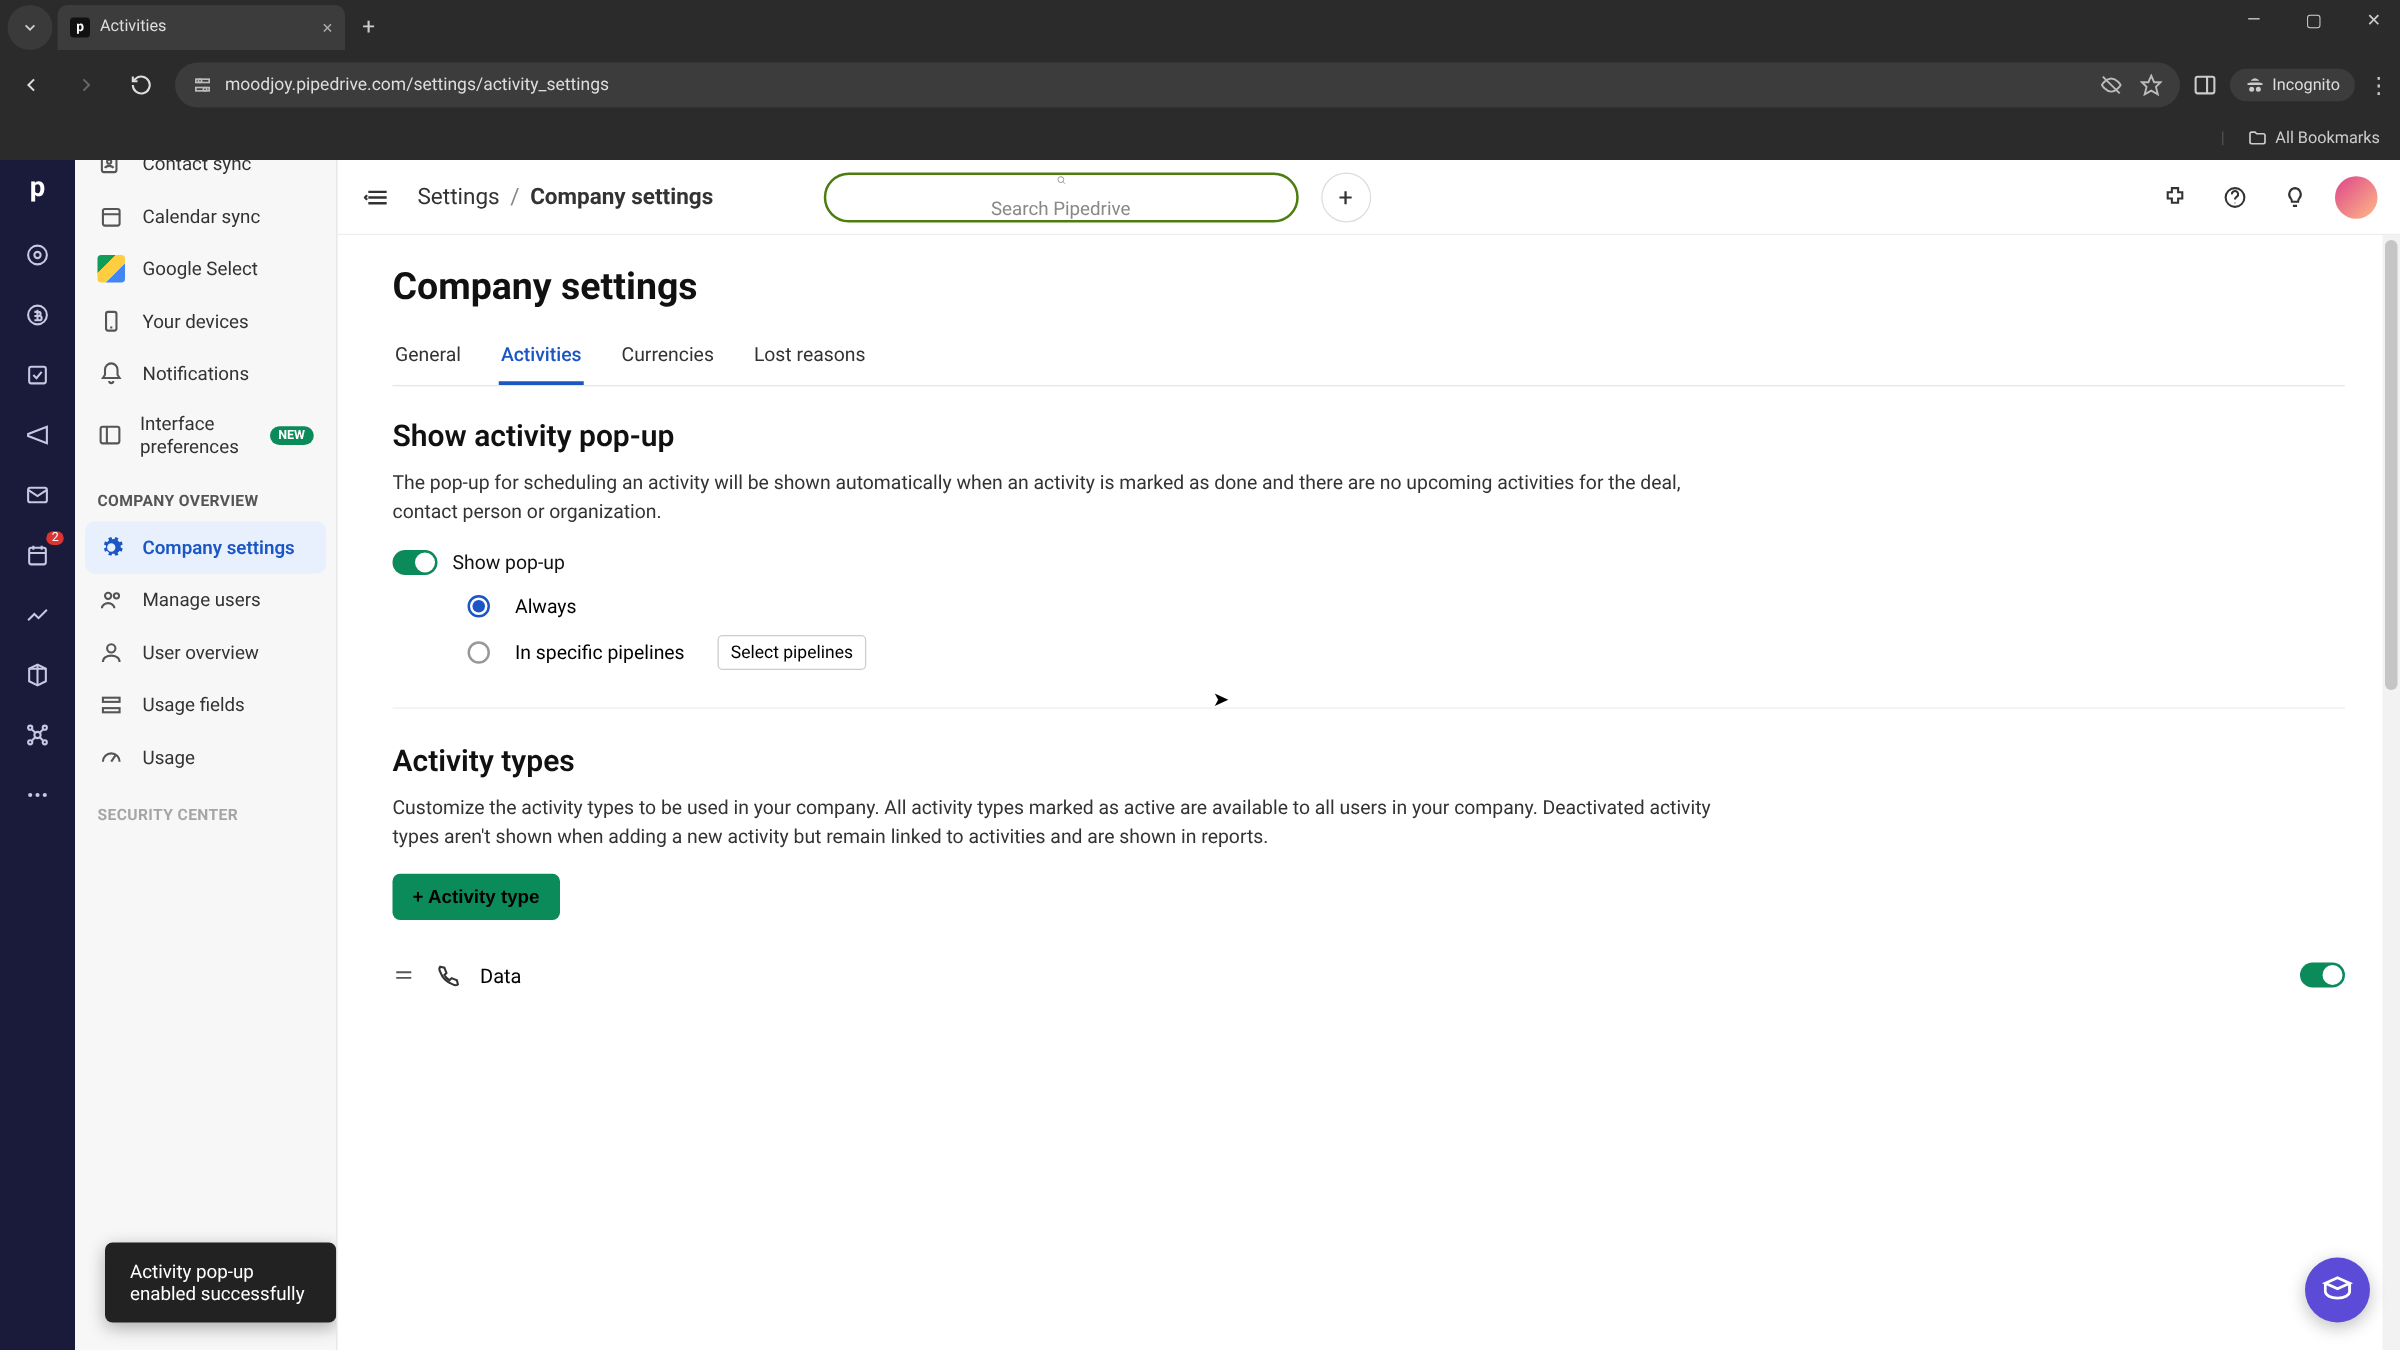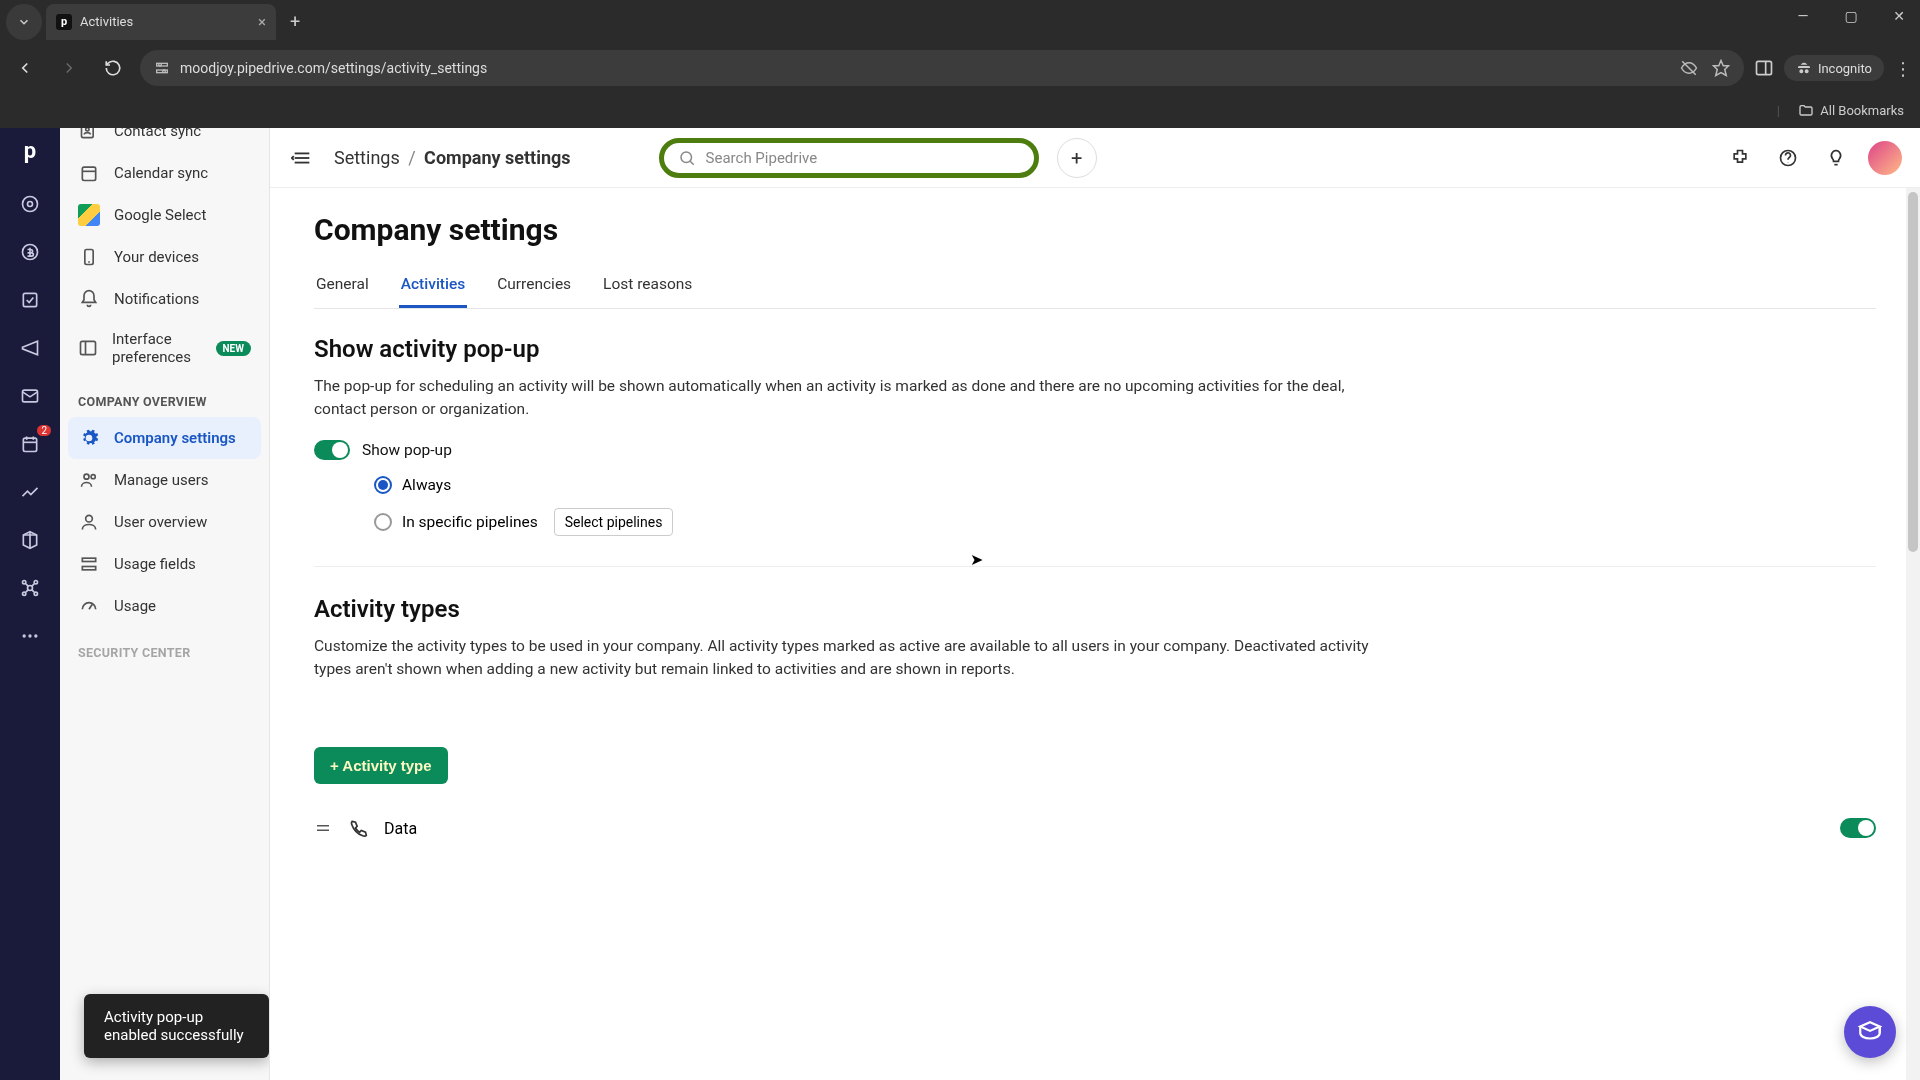--- a/index.html
+++ b/index.html
@@ -38,49 +38,49 @@
 .side-item.active { background:#e8f0fd; color:#1a56c4; font-weight:600; border-radius:8px; margin:0 8px; padding:10px 10px; }
 .side-item.active .mi { color:#1a56c4; }
 .new-pill { background:#0b8a5a; color:#fff; font-size:10px; font-weight:700; padding:2px 7px; border-radius:9px; margin-left:auto; }
 .side-heading { font-size:12.5px; font-weight:700; color:#555; letter-spacing:.3px; padding:18px 18px 8px; }
 
 .topbar { height:60px; border-bottom:1px solid #eee; display:flex; align-items:center; padding:0 18px; gap:18px; }
 .hamb { width:28px; height:28px; display:flex; align-items:center; justify-content:center; color:#333; }
 .crumbs { font-size:18px; color:#333; }
 .crumbs .sep { color:#888; margin:0 4px; }
 .crumbs .cur { font-weight:700; }
-.search { margin-left:70px; width:380px; height:40px; border:5px solid #4d7c0f; border-radius:20px; display:flex; align-items:center; padding:0 14px; gap:10px; color:#888; font-size:15px; }
+.search { margin-left:70px; width:380px; height:40px; border:2px solid #4d7c0f; border-radius:20px; display:flex; align-items:center; padding:0 14px; gap:10px; color:#888; font-size:15px;flex-direction:column; }
 .plus-btn { width:40px; height:40px; border:1px solid #ddd; border-radius:20px; display:flex; align-items:center; justify-content:center; font-size:20px; color:#333; }
 .top-right { margin-left:auto; display:flex; gap:16px; align-items:center; }
 .tr-icon { width:32px; height:32px; border-radius:16px; display:flex; align-items:center; justify-content:center; color:#333; }
 .avatar { width:34px; height:34px; border-radius:17px; background:linear-gradient(135deg,#d48,#fb8); }
 
 .main { flex:1; display:flex; flex-direction:column; position:relative; }
 .content { flex:1; overflow:auto; padding:24px 44px 0 44px; position:relative; }
 h1.page { font-size:30px; font-weight:700; color:#111; margin-bottom:18px; }
 .tabs { display:flex; gap:28px; border-bottom:1px solid #e5e5e8; margin-bottom:26px; }
 .tab-link { padding:10px 2px 12px; font-size:15.5px; color:#333; cursor:pointer; }
 .tab-link.active { color:#1a56c4; border-bottom:3px solid #1a56c4; font-weight:500; }
 
 h2.sec { font-size:24px; font-weight:600; color:#111; margin-bottom:12px; }
 p.desc { font-size:15.5px; color:#333; line-height:1.5; margin-bottom:18px; max-width:1080px; }
 
 .toggle-row { display:flex; align-items:center; gap:12px; font-size:15.5px; color:#111; margin-bottom:16px;}
 .toggle { width:36px; height:20px; background:#0b8a5a; border-radius:10px; position:relative; }
 .toggle::after { content:''; position:absolute; right:2px; top:2px; width:16px; height:16px; background:#fff; border-radius:8px;}
 .radios { margin-left:44px; display:flex; flex-direction:column; gap:14px; margin-bottom:30px;}
-.radio-row { display:flex; align-items:center; gap:10px; font-size:15.5px;padding-left:16px;}
+.radio-row { display:flex; align-items:center; gap:20px; font-size:15.5px;padding-left:16px;}
 .radio { width:18px; height:18px; border:2px solid #1a56c4; border-radius:50%; display:flex; align-items:center; justify-content:center;}
 .radio.sel::after{content:'';width:10px;height:10px;background:#1a56c4;border-radius:50%;}
 .radio.unsel { border-color:#999;}
 .sel-pipe { border:1px solid #ccc; padding:5px 10px; border-radius:4px; color:#000000; font-size:14px; margin-left:6px;}
 
 hr.div { border:none; border-top:1px solid #eee; margin-bottom:28px;}
 
-.add-btn { background:#0b8a5a; color:#fef9c3; font-weight:600; font-size:15px; padding:10px 16px; border:none; border-radius:6px; display:inline-flex; gap:6px; align-items:center;margin-top:48px;}
+.add-btn { background:#0b8a5a; color:#000000; font-weight:600; font-size:15px; padding:10px 16px; border:none; border-radius:6px; display:inline-flex; gap:6px; align-items:center;}
 
 .type-row { display:flex; align-items:center; gap:16px; margin-top:28px; padding:6px 0; font-size:16px;}
 .drag { color:#555; }
 .type-toggle { margin-left:auto; width:36px; height:20px; background:#0b8a5a; border-radius:10px; position:relative;}
 .type-toggle::after{content:'';position:absolute;right:2px;top:2px;width:16px;height:16px;background:#fff;border-radius:8px;}
 
 .toast { position:absolute; left:24px; bottom:22px; background:#222; color:#fff; padding:14px 20px; border-radius:6px; font-size:15px; box-shadow:0 4px 14px rgba(0,0,0,.3);}
 .fab { position:absolute; right:24px; bottom:22px; width:52px; height:52px; border-radius:26px; background:#5b4bd6; display:flex; align-items:center; justify-content:center; color:#fff; box-shadow:0 4px 14px rgba(0,0,0,.25);}
 .cursor { position:absolute; left:700px; top:362px; font-size:16px; color:#000; pointer-events:none;}
 .scrollbar { position:absolute; right:0; top:60px; bottom:0; width:14px; background:#f2f2f2;}

